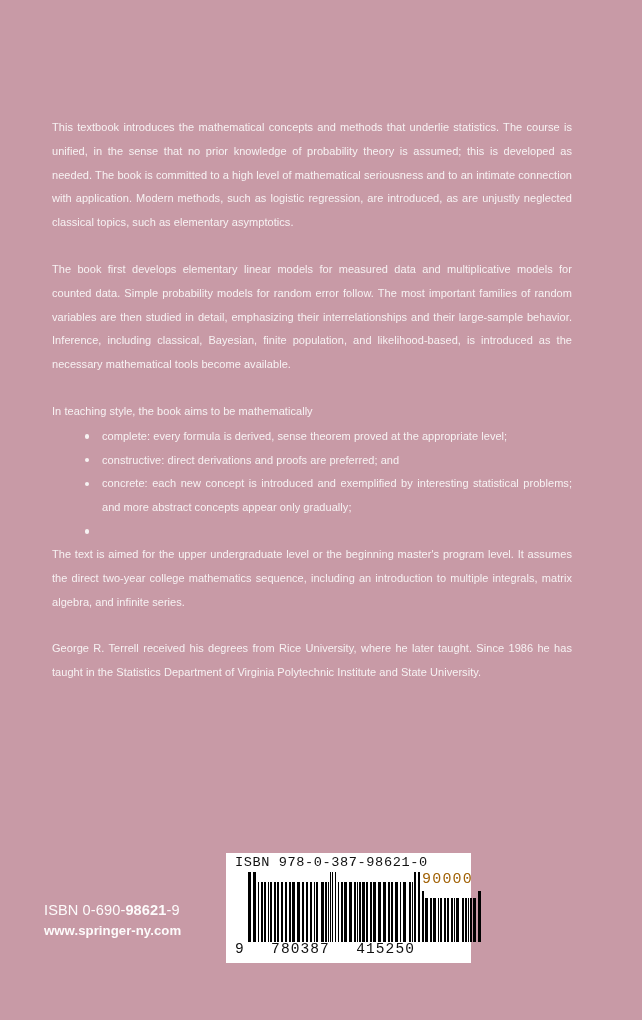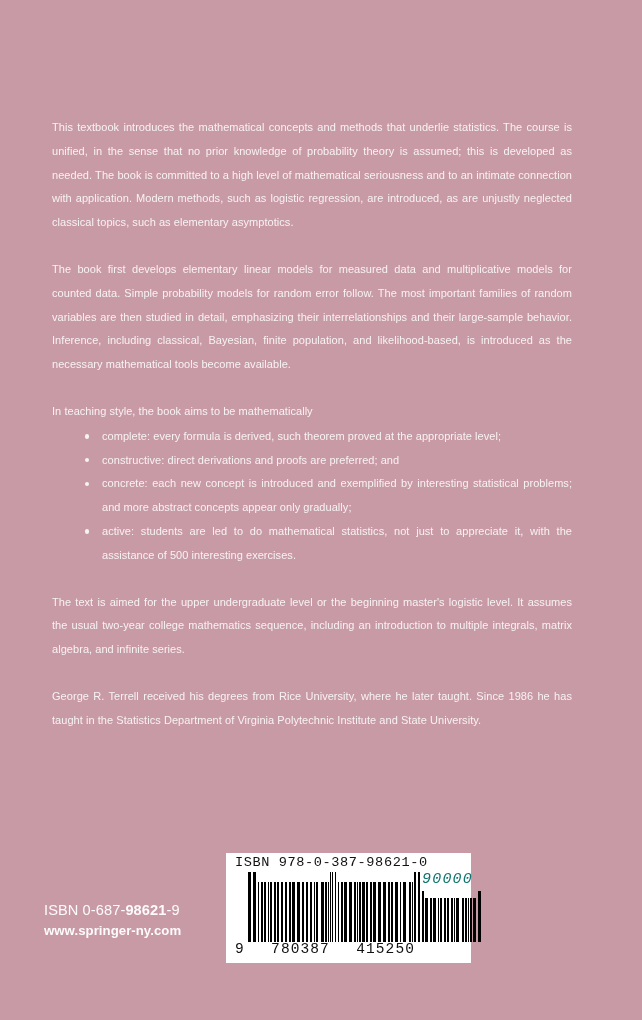--- a/index.html
+++ b/index.html
@@ -120,22 +120,21 @@
   .bar.tall { height: 100%; }
   .bar.short { height: 86%; }
   .bc-addon-digits {
     position: absolute;
     left: 196px;
     top: 18px;
     width: 42px;
     font-family: "Liberation Mono", monospace;
     font-size: 15px;
     letter-spacing: 1.2px;
-    color: #0f766e;
-    font-style: italic;
+    color: #a16207;
   }
   .bc-digits {
     position: absolute;
     left: 9px;
     top: 88px;
     width: 180px;
     font-family: "Liberation Mono", monospace;
     font-size: 14.5px;
     letter-spacing: 1.1px;
     color: #111;
@@ -175,37 +174,36 @@
 
     <p class="para">This textbook introduces the mathematical concepts and methods that underlie statistics. The course is unified, in the sense that no prior knowledge of probability theory is assumed; this is developed as needed. The book is committed to a high level of mathematical seriousness and to an intimate connection with application. Modern methods, such as logistic regression, are introduced, as are unjustly neglected classical topics, such as elementary asymptotics.</p>
 
     <p class="para">The book first develops elementary linear models for measured data and multiplicative models for counted data. Simple probability models for random error follow. The most important families of random variables are then studied in detail, emphasizing their interrelationships and their large-sample behavior. Inference, including classical, Bayesian, finite population, and likelihood-based, is introduced as the necessary mathematical tools become available.</p>
 
     <p class="para-lead">In teaching style, the book aims to be mathematically</p>
 
     <ul class="bullet-list">
       <li class="bullet-item">
         <span class="dot"></span>
-        <span>complete: every formula is derived, such theorem proved at the appropriate level;</span>
+        <span>complete: every formula is derived, sense theorem proved at the appropriate level;</span>
       </li>
       <li class="bullet-item">
         <span class="dot"></span>
         <span>constructive: direct derivations and proofs are preferred; and</span>
       </li>
       <li class="bullet-item">
         <span class="dot"></span>
         <span>concrete: each new concept is introduced and exemplified by interesting statistical problems; and more abstract concepts appear only gradually;</span>
       </li>
       <li class="bullet-item">
         <span class="dot"></span>
-        <span>active: students are led to do mathematical statistics, not just to appreciate it, with the assistance of 500 interesting exercises.</span>
       </li>
     </ul>
 
-    <p class="para">The text is aimed for the upper undergraduate level or the beginning master's logistic level. It assumes the usual two-year college mathematics sequence, including an introduction to multiple integrals, matrix algebra, and infinite series.</p>
+    <p class="para">The text is aimed for the upper undergraduate level or the beginning master's program level. It assumes the direct two-year college mathematics sequence, including an introduction to multiple integrals, matrix algebra, and infinite series.</p>
 
     <p class="para bio">George R. Terrell received his degrees from Rice University, where he later taught. Since 1986 he has taught in the Statistics Department of Virginia Polytechnic Institute and State University.</p>
   </div>
 
   <div class="barcode-box">
     <div class="bc-isbn-text">ISBN 978-0-387-98621-0</div>
 
     <div class="bc-main" id="bc-main">
         <span class="bar tall" style="width:3px;margin-right:2px"></span>
         <span class="bar tall" style="width:3px;margin-right:2px"></span>
@@ -278,17 +276,17 @@
       </div>
 
     <div class="bc-digits">
       <span>9</span>
       <span>780387</span>
       <span>415250</span>
     </div>
   </div>
 
   <div class="pub-info">
-    <div class="pub-isbn"><span>ISBN 0-687-</span><b>98621</b><span>-9</span></div>
+    <div class="pub-isbn"><span>ISBN 0-690-</span><b>98621</b><span>-9</span></div>
     <div class="pub-url">www.springer-ny.com</div>
   </div>
 
 </div>
 
 </body></html>

